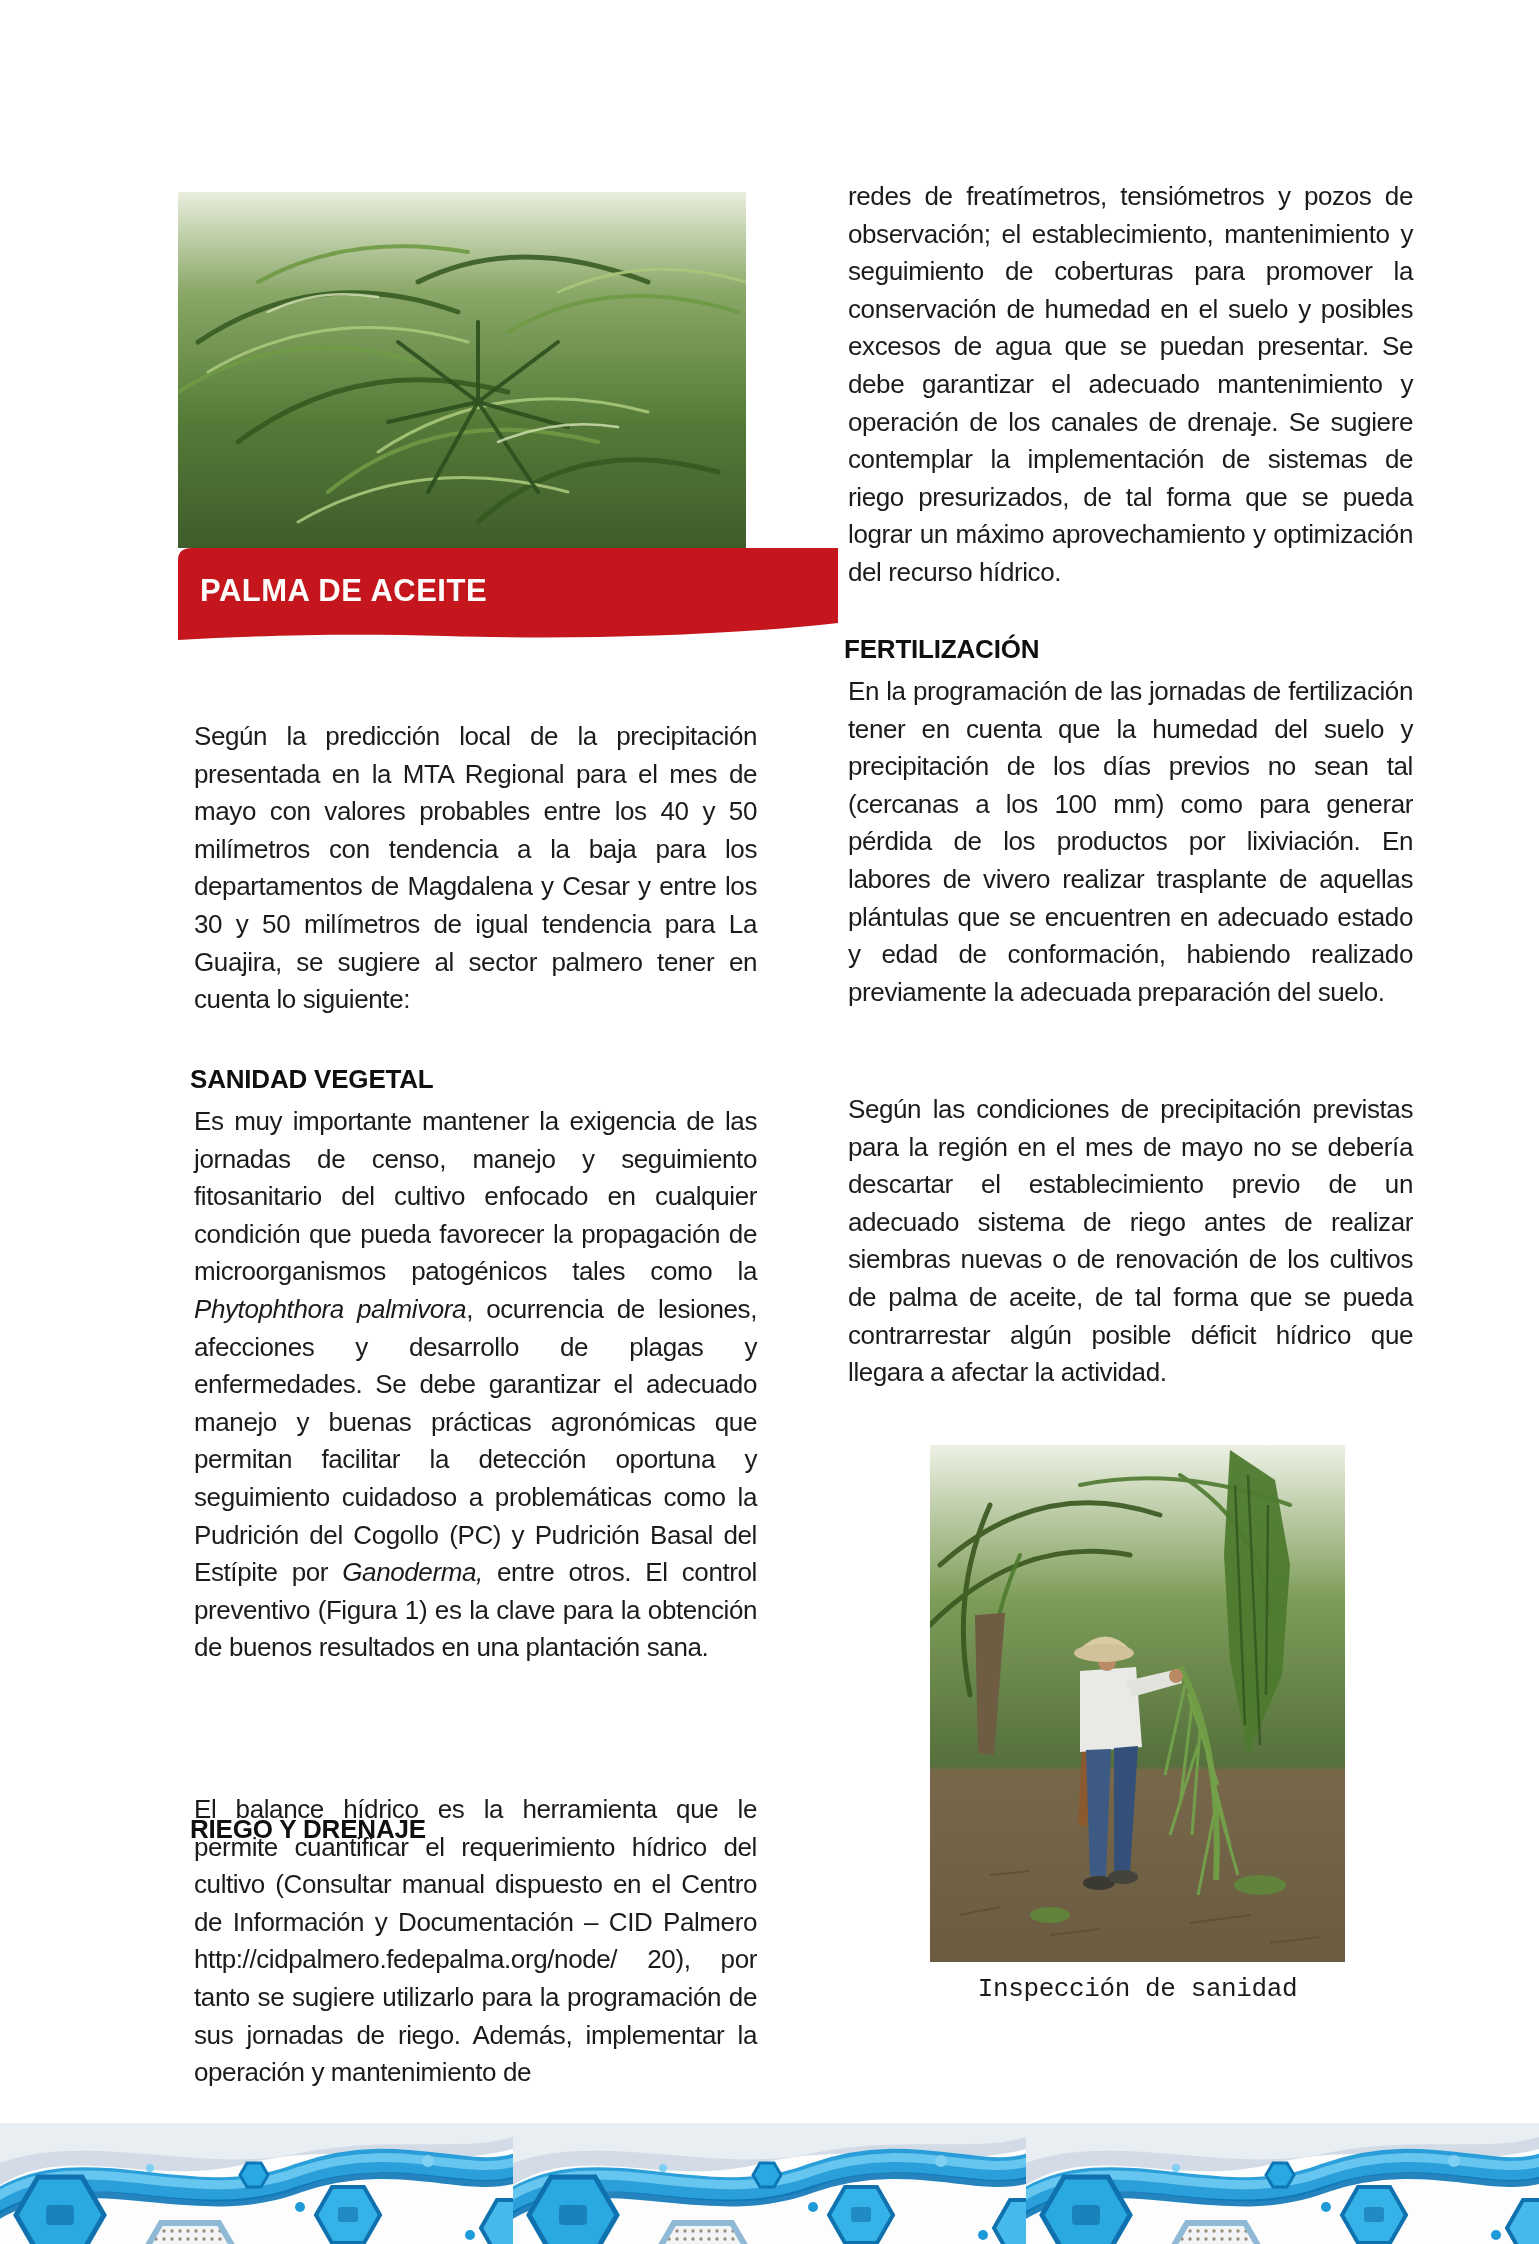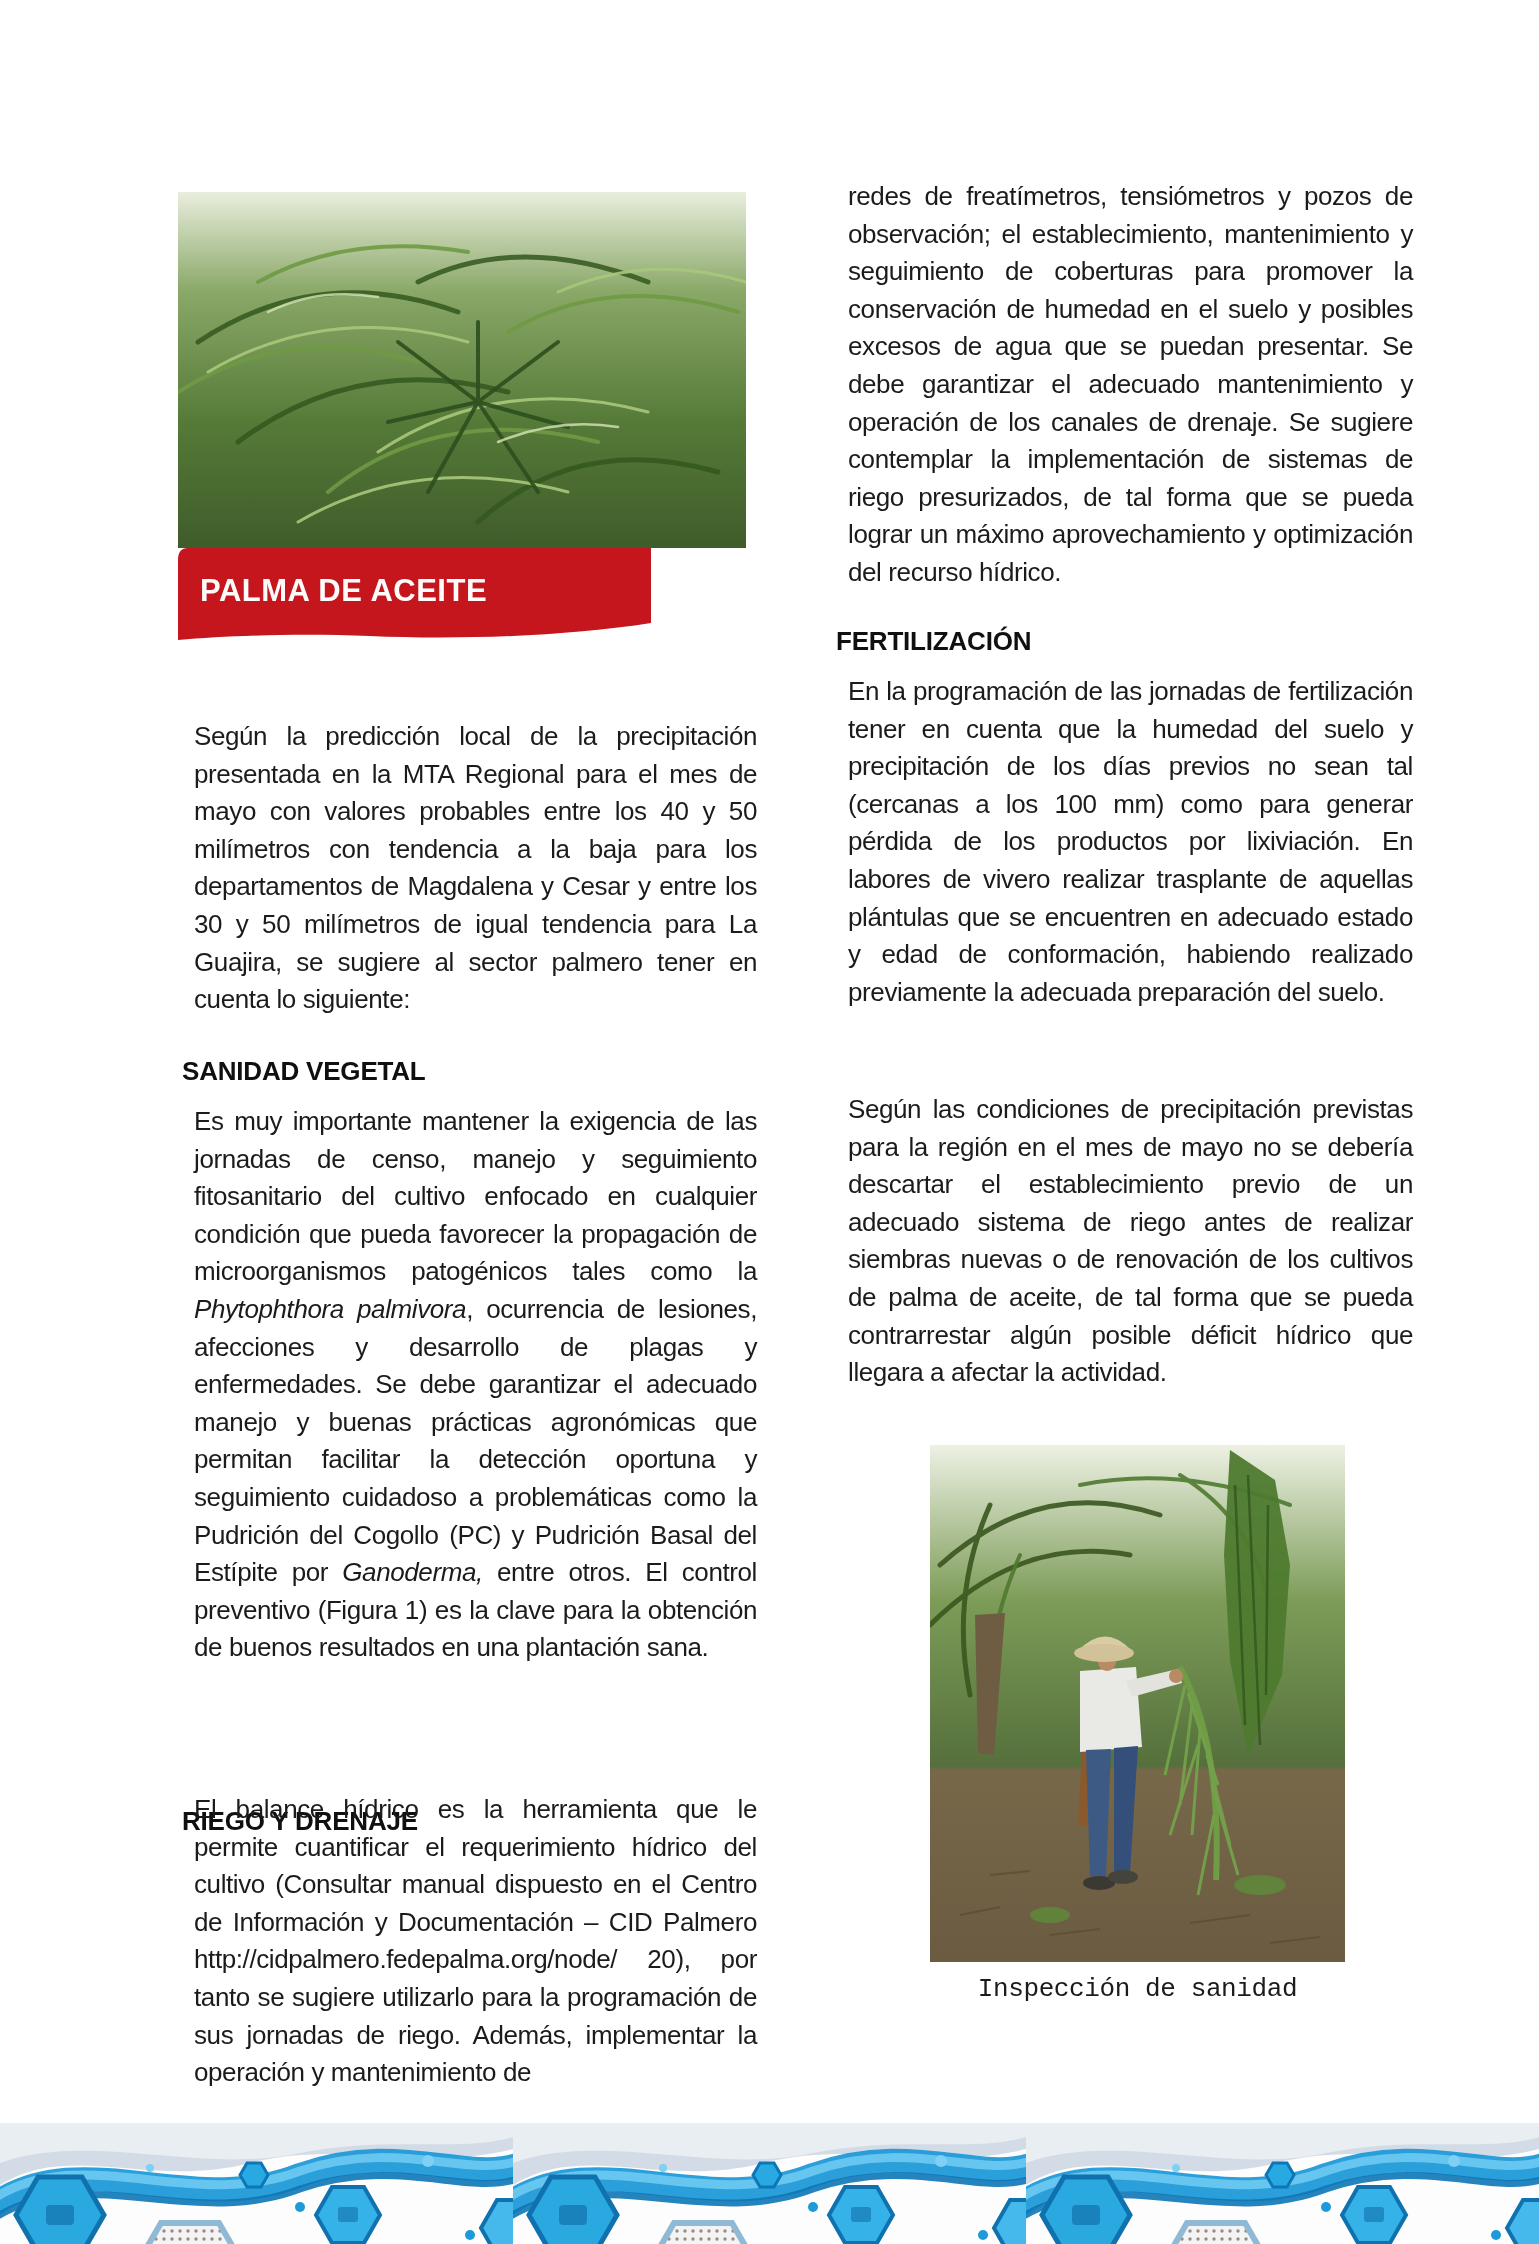--- a/index.html
+++ b/index.html
@@ -1,28 +1,28 @@
 <!DOCTYPE html>
 <html><head>
 <meta charset="utf-8">
 <style>
   html,body{margin:0;padding:0;background:#9a9a9a;}
   .page{position:relative;width:1539px;height:2244px;background:#ffffff;overflow:hidden;
         font-family:"Liberation Sans",sans-serif;}
   .txt{position:absolute;margin:16px;font-size:26px;line-height:37.6px;letter-spacing:-0.4px;
        text-align:justify;color:#1b1b1b;}
-  .hd{position:absolute;margin:4px;font-size:26px;line-height:37.6px;letter-spacing:-0.2px;
+  .hd{position:absolute;margin:12px;font-size:26px;line-height:37.6px;letter-spacing:-0.2px;
       font-weight:bold;color:#101010;}
   .colL{left:178px;width:563px;}
   .colR{left:832px;width:565px;}
   .it{font-style:italic;}
   .url{color:inherit;text-decoration:none;cursor:pointer;}
   .hero{position:absolute;left:178px;top:192px;width:568px;height:356px;}
   .hero svg,.photo svg,.banner svg,.footer svg{display:block;width:100%;height:100%;}
-  .banner{position:absolute;left:178px;top:548px;width:473px;height:92px;}
+  .banner{position:absolute;left:178px;top:548px;width:660px;height:92px;}
   .banner svg{position:absolute;left:0;top:0;}
   .banner-text{position:absolute;left:22px;top:25px;font-size:31px;font-weight:bold;
                color:#fdfcfb;letter-spacing:0.5px;white-space:nowrap;}
   .photo{position:absolute;left:930px;top:1445px;width:415px;height:517px;}
   .caption{position:absolute;left:930px;top:1974px;width:415px;margin:0;text-align:center;
            font-size:26px;letter-spacing:-0.4px;color:#1b1b1b;font-family:Liberation Mono, monospace;}
   .footer{position:absolute;left:0;top:2123px;width:1539px;height:121px;}
 </style>
 </head>
 <body>

